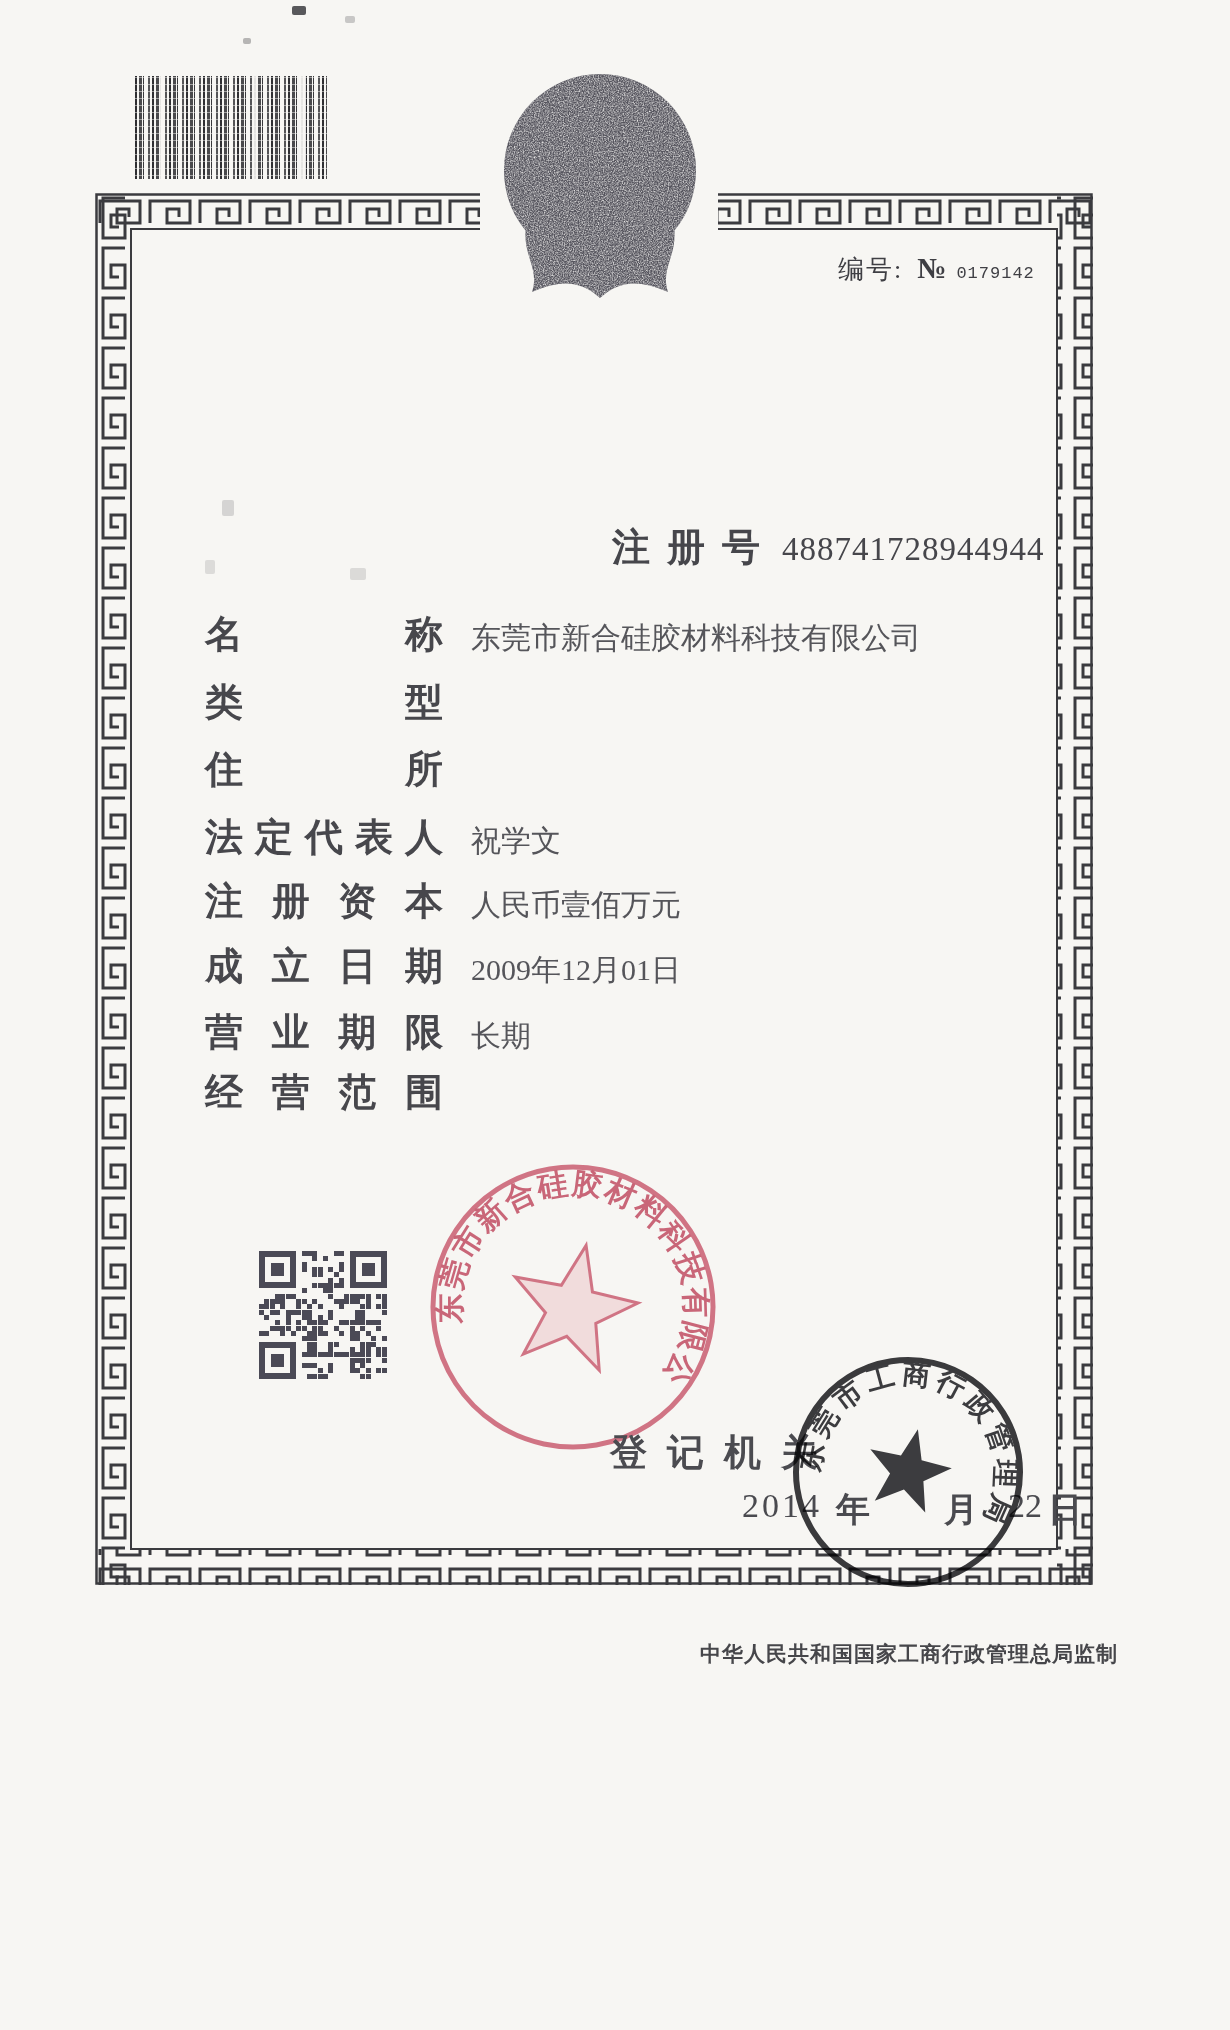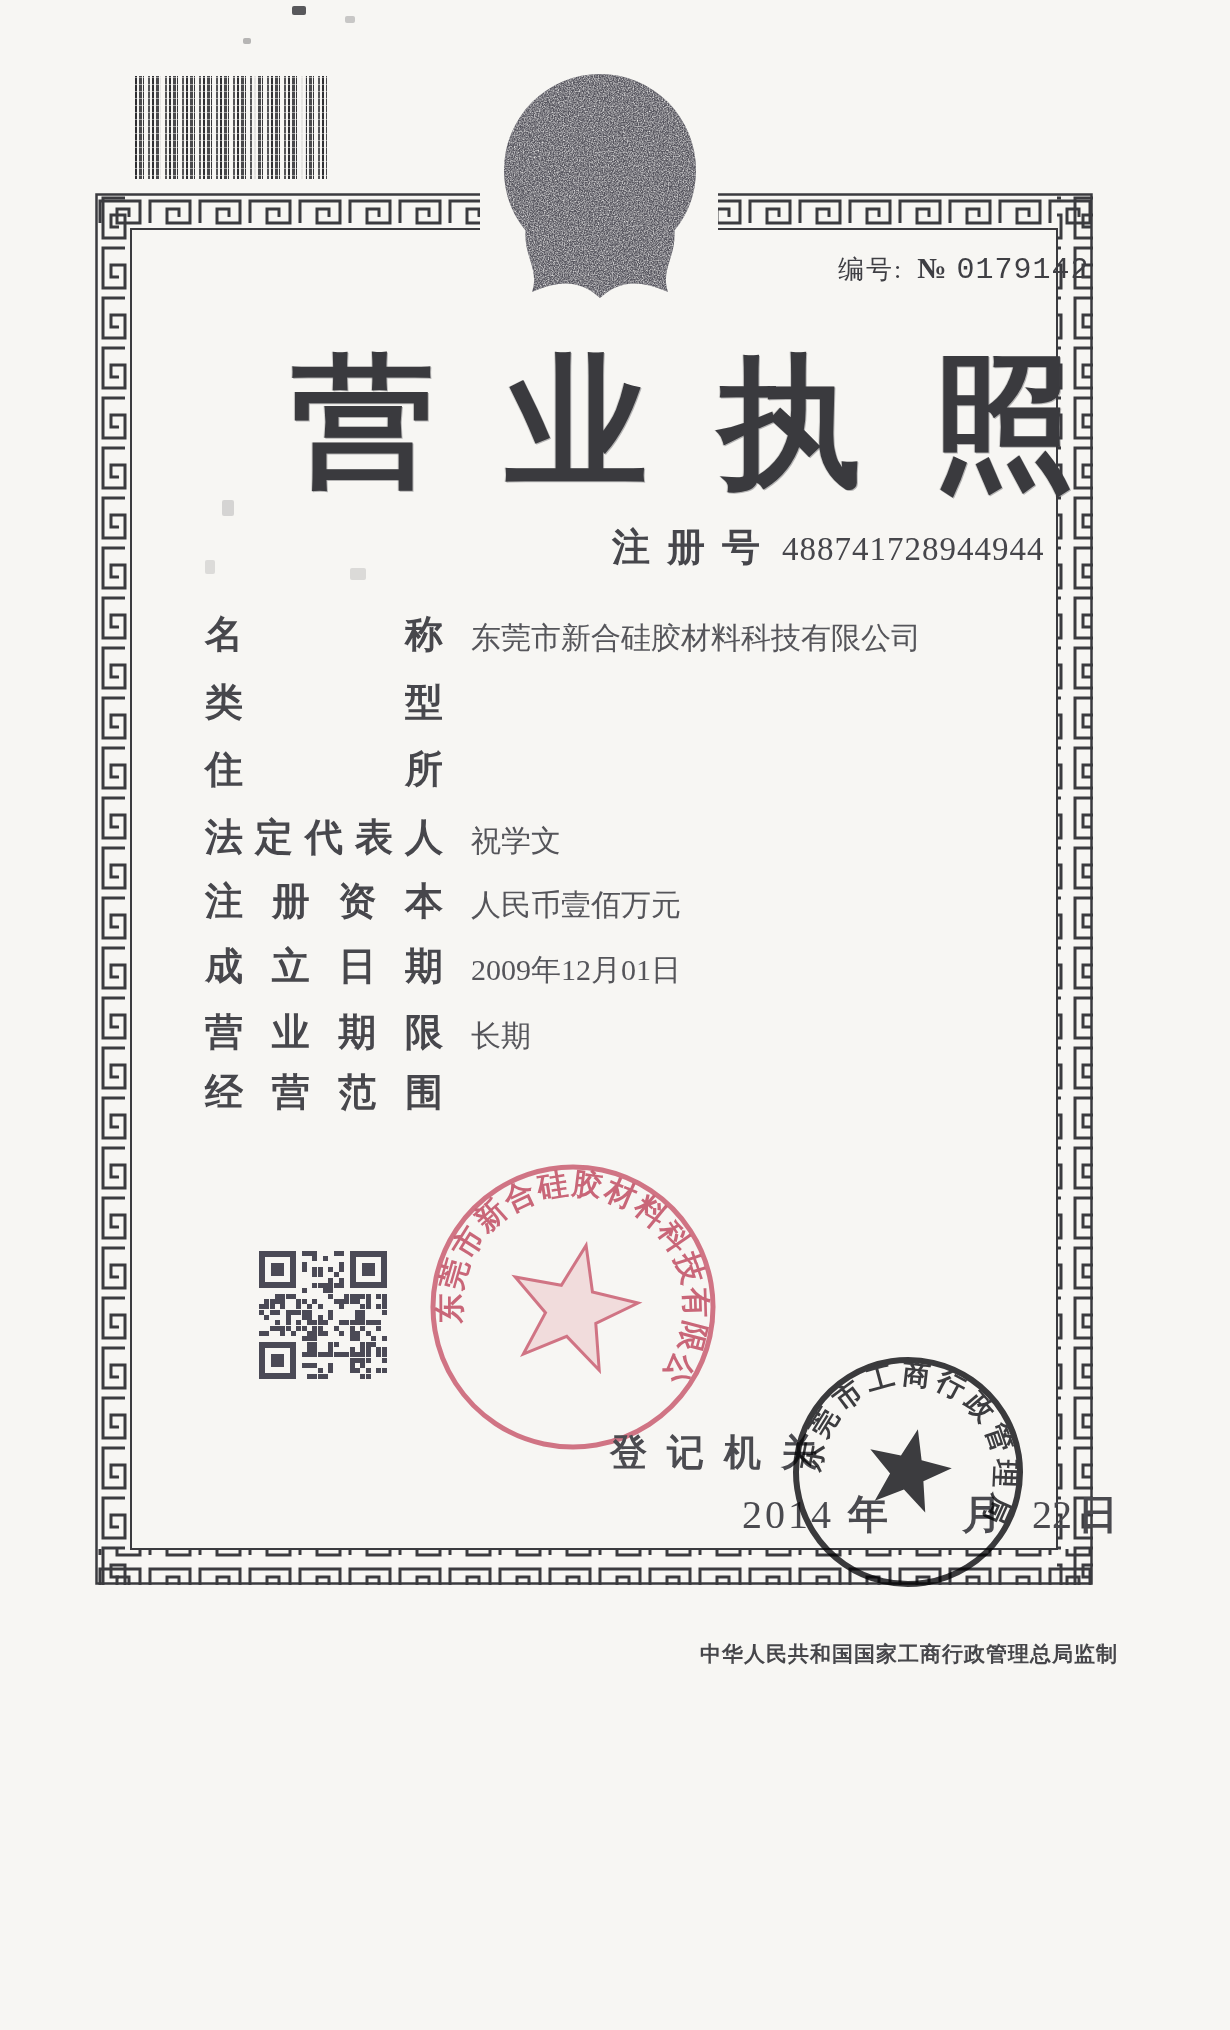--- a/index.html
+++ b/index.html
@@ -26,21 +26,21 @@
         rgba(30,30,34,.88) 8px 9px, rgba(247,246,243,.1) 9px 13px,
         rgba(30,30,34,.75) 13px 15px, rgba(247,246,243,.1) 15px 17px);
   }
   .bc-gap { position:absolute; top:0; width:5px; height:100%; background:#f7f6f3; opacity:.9; }
   .bc-gap.g1 { left:24px; } .bc-gap.g2 { left:118px; } .bc-gap.g3 { left:166px; }
 
   
   #serial { position:absolute; left:838px; top:252px; font-size:26px; color:#3f3f44;
     letter-spacing:2px; white-space:nowrap; }
   #serial .no-mark { font-weight:bold; font-size:29px; padding:0 8px 0 14px; }
-  #serial .num { font-family:"Liberation Mono", monospace; font-size:30px; letter-spacing:1px; }
+  #serial .num { font-family:"Liberation Mono", monospace; font-size:17px; letter-spacing:1px; }
 
   
   #title { position:absolute; left:292px; top:328px; width:660px;
     font-size:142px; font-weight:bold; letter-spacing:18px; color:#3a3a3e;
     white-space:nowrap; text-shadow:1px 1px 0 rgba(58,58,62,.35), -1px 0 0 rgba(58,58,62,.2); }
 
   
   #regno { position:absolute; left:612px; top:522px; display:flex; align-items:baseline; }
   #regno .jlabel { width:148px; font-size:38px; color:#46464b; font-weight:600; }
   #regno .val { margin-left:22px; font-size:33px; letter-spacing:1px; color:#46464b; }
@@ -62,22 +62,22 @@
 
   
   #qr { position:absolute; left:259px; top:1251px; width:128px; height:128px; }
   #qr i { position:absolute; width:5px; height:5px; background:#4b4a56; }
   .qf { position:absolute; width:37px; height:37px; border:6px solid #4b4a56; }
   .qf b { display:block; width:13px; height:13px; background:#4b4a56; margin:6px; }
 
   
   #registry { position:absolute; left:610px; top:1428px; }
   #registry .jlabel { width:208px; font-size:37px; font-weight:600; color:#4b4b50; }
-  #datebar { position:absolute; left:742px; top:1487px; display:flex; align-items:center;
-    font-size:40px; color:#4a4a4f; }
+  #datebar { position:absolute; left:742px; top:1487px; display:flex; align-items:flex-start;
+    font-size:34px; color:#4a4a4f; }
   #datebar .y { letter-spacing:3px; }
   #datebar .u1 { margin-left:14px; font-weight:600; }
   #datebar .u2 { margin-left:74px; font-weight:600; }
   #datebar .d  { margin-left:30px; }
   #datebar .u3 { margin-left:6px; font-weight:600; }
 
   
   .abs { position:absolute; }
   #red-stamp { mix-blend-mode:multiply; }
   #black-stamp { mix-blend-mode:multiply; }
@@ -137,21 +137,20 @@
     <g clip-path="url(#emclip)">
       <rect x="0" y="0" width="216" height="236" fill="#56555e"></rect>
       <rect x="0" y="0" width="216" height="236" filter="url(#grain)"></rect>
     </g>
   </svg>
 
   <div id="serial">
     <span>编号:</span><span class="no-mark">№</span><span class="num">0179142</span>
   </div>
 
-  <div id="title">营 业 执 照</div>
 
   <div id="regno">
     <div class="jlabel">
         <span>注</span>
         <span>册</span>
         <span>号</span>
       </div>
     <div class="val">488741728944944</div>
   </div>
 

